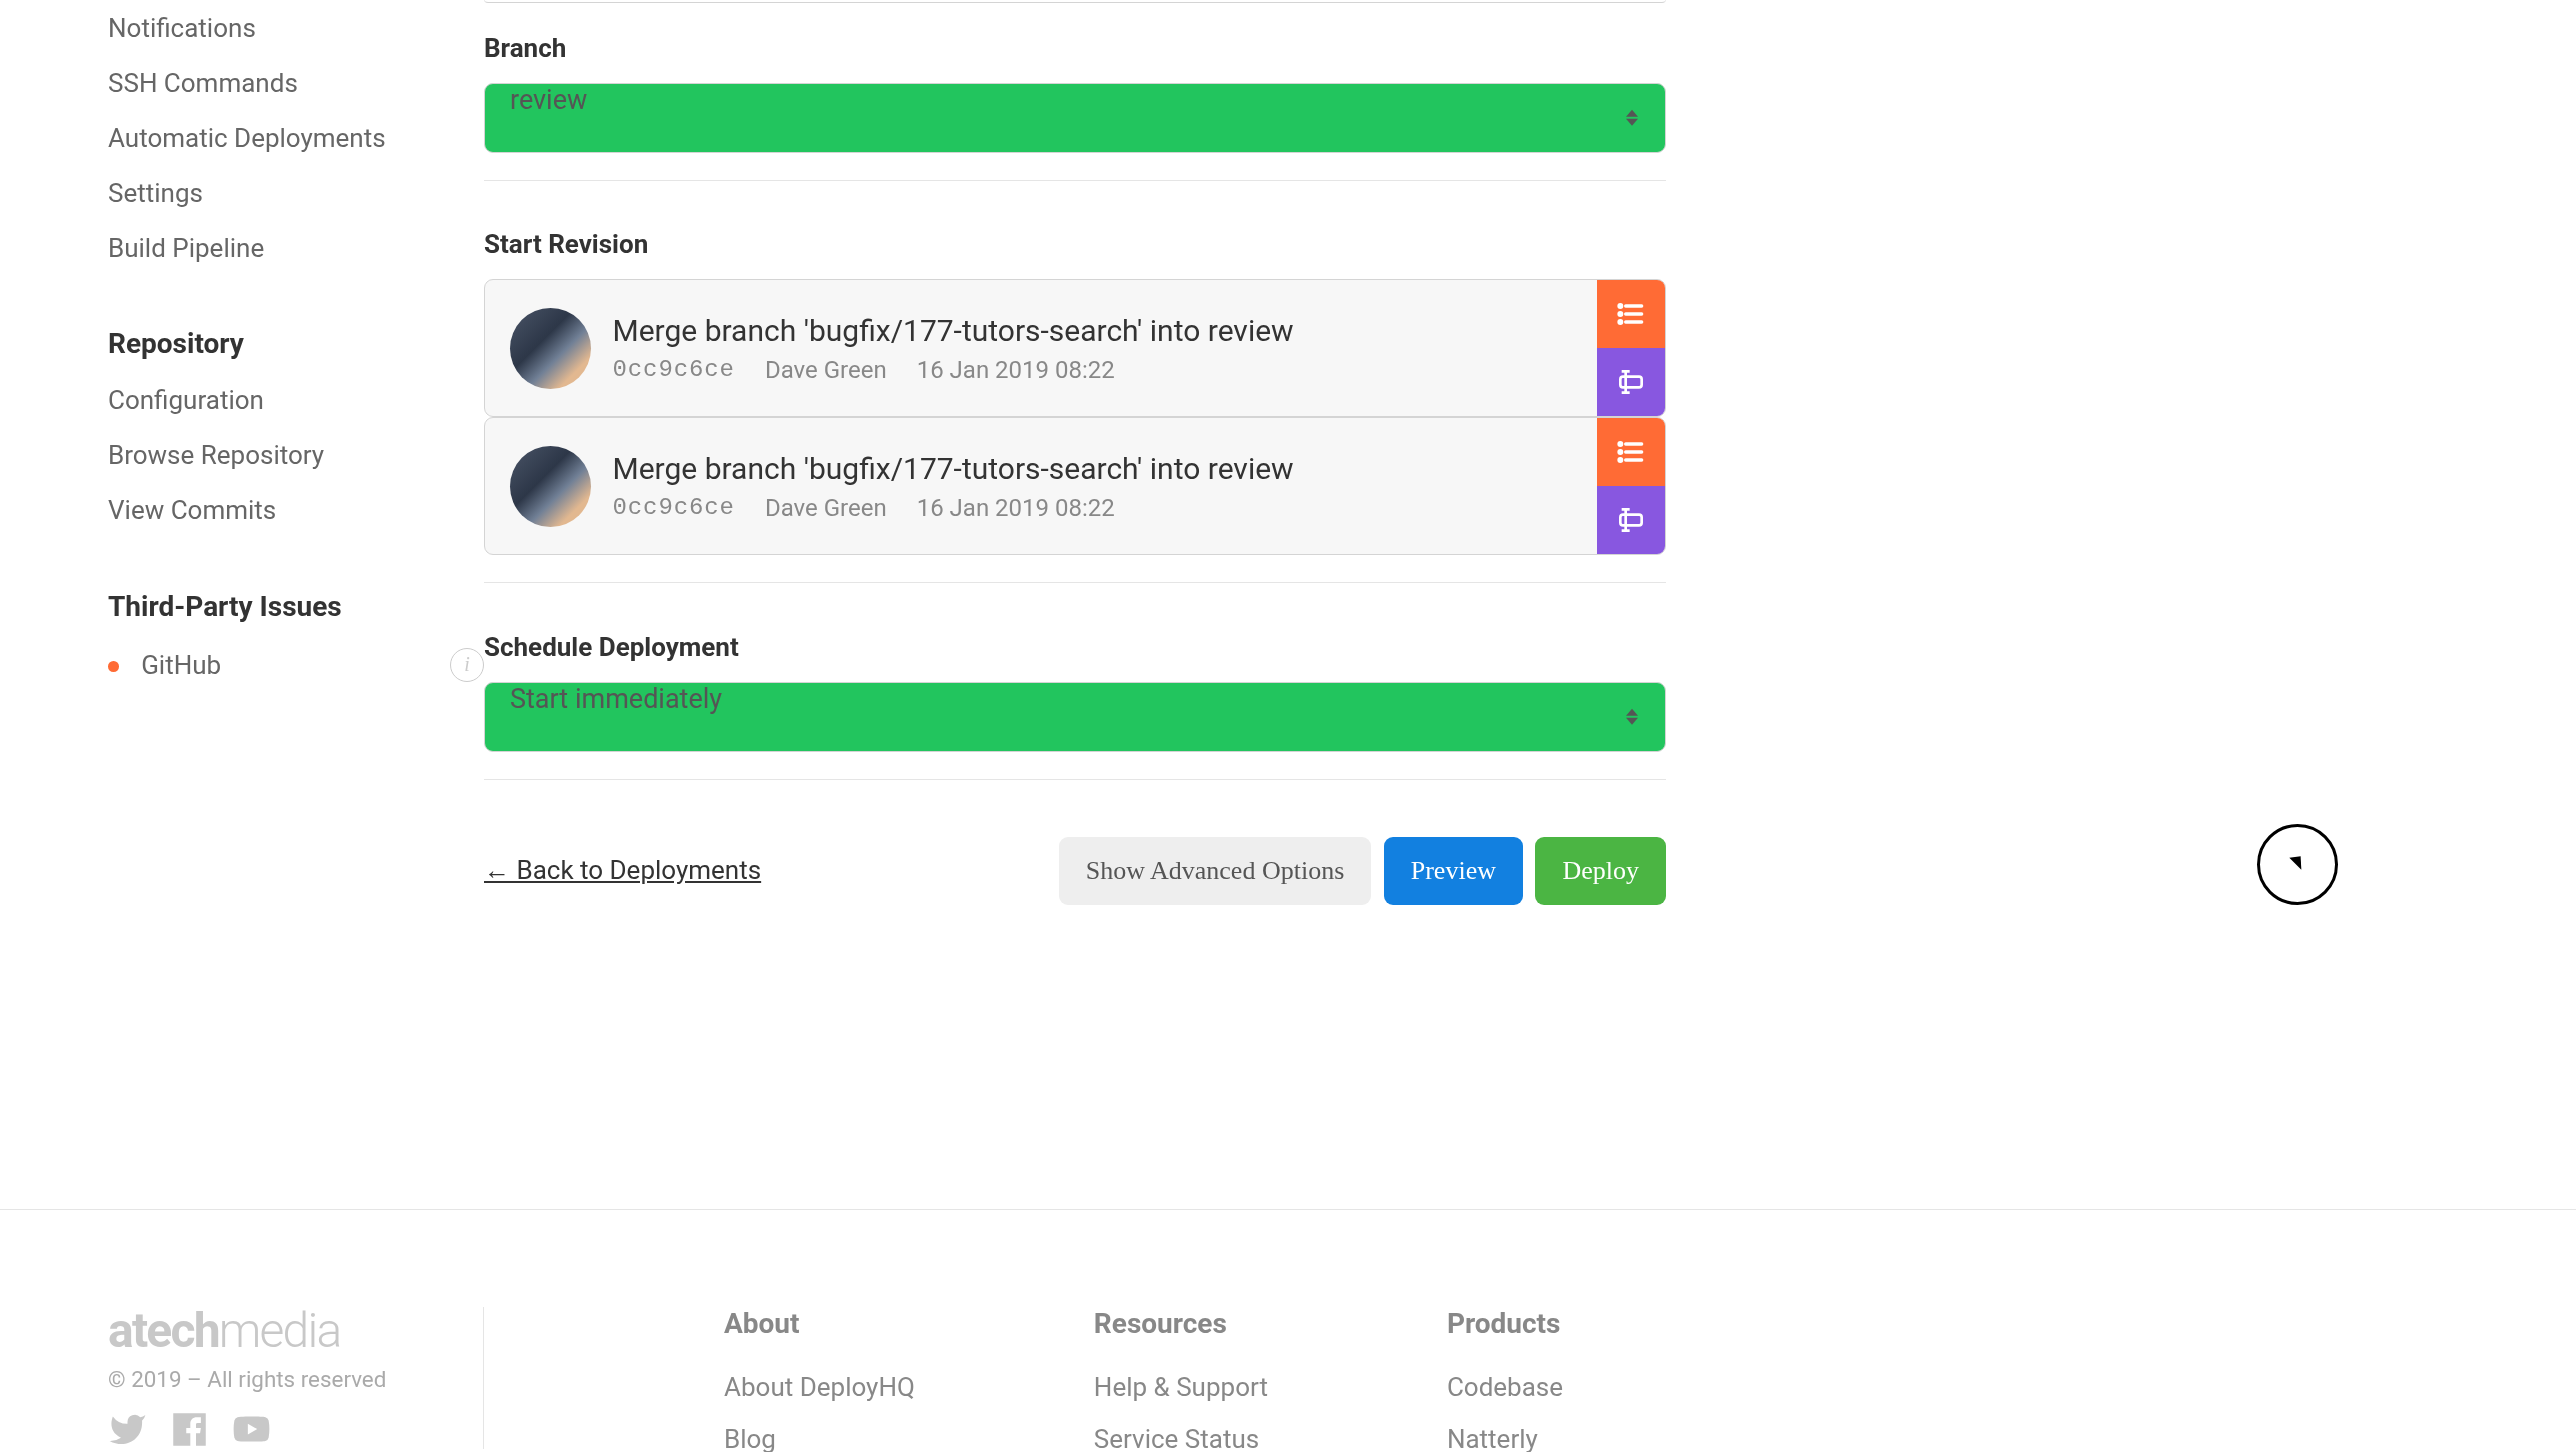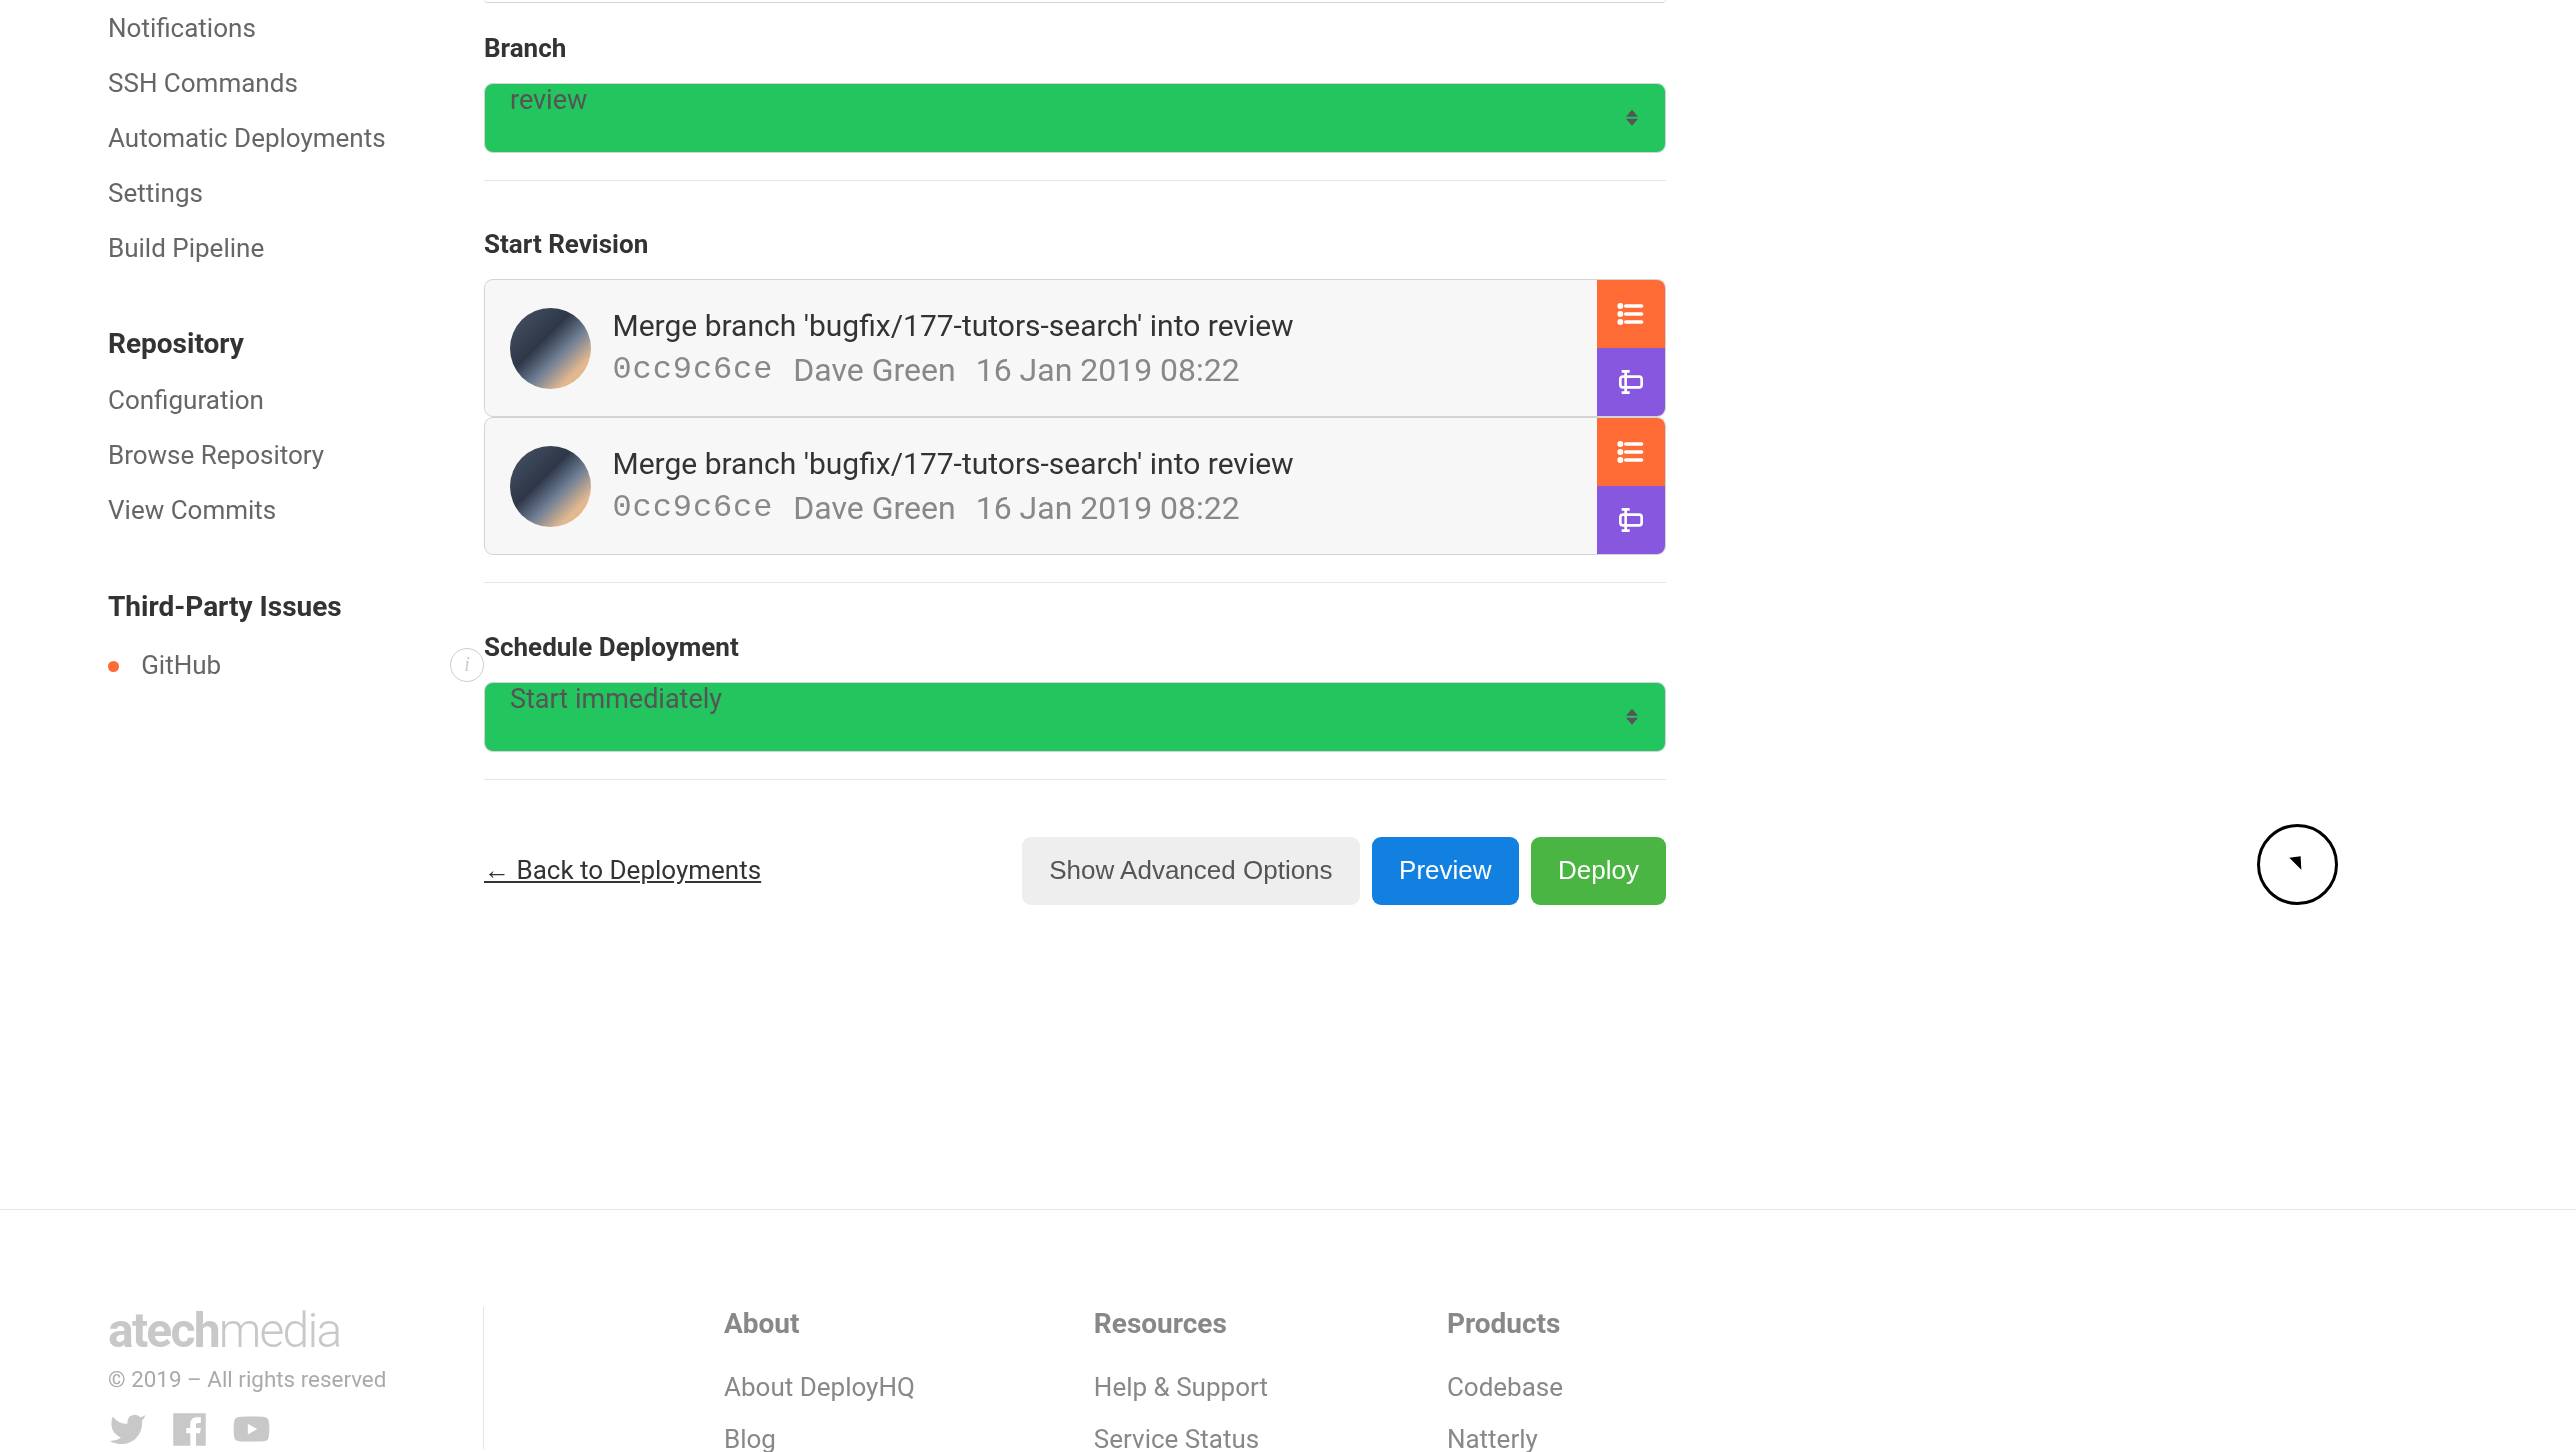--- a/index.html
+++ b/index.html
@@ -161,24 +161,24 @@
     .revision-text {
       flex: 1;
     }
     .commit-message {
       font-size: 30px;
       color: #333;
       margin-bottom: 7.2px;
       line-height: 1.2;
     }
     .commit-meta {
-      font-size: 32px;
+      font-size: 24px;
       color: #888;
       display: flex;
-      gap: 20px;
+      gap: 30px;
     }
     .commit-hash {
       font-family: "SFMono-Regular", Consolas, "Courier New", monospace;
       letter-spacing: 0.9px;
     }
     .revision-actions {
       display: flex;
       flex-direction: column;
       width: 68px;
     }
@@ -219,20 +219,21 @@
       height: 68px;
       padding: 0 27px;
       border-radius: 9px;
       font-size: 26px;
       font-weight: 500;
       display: flex;
       align-items: center;
       justify-content: center;
       cursor: pointer;
       border: none;
+      font-family: Liberation Serif, serif;
     }
     .btn-muted {
       background: #eee;
       color: #555;
     }
     .btn-primary {
       background: #1280e0;
       color: #fff;
     }
     .btn-success {

